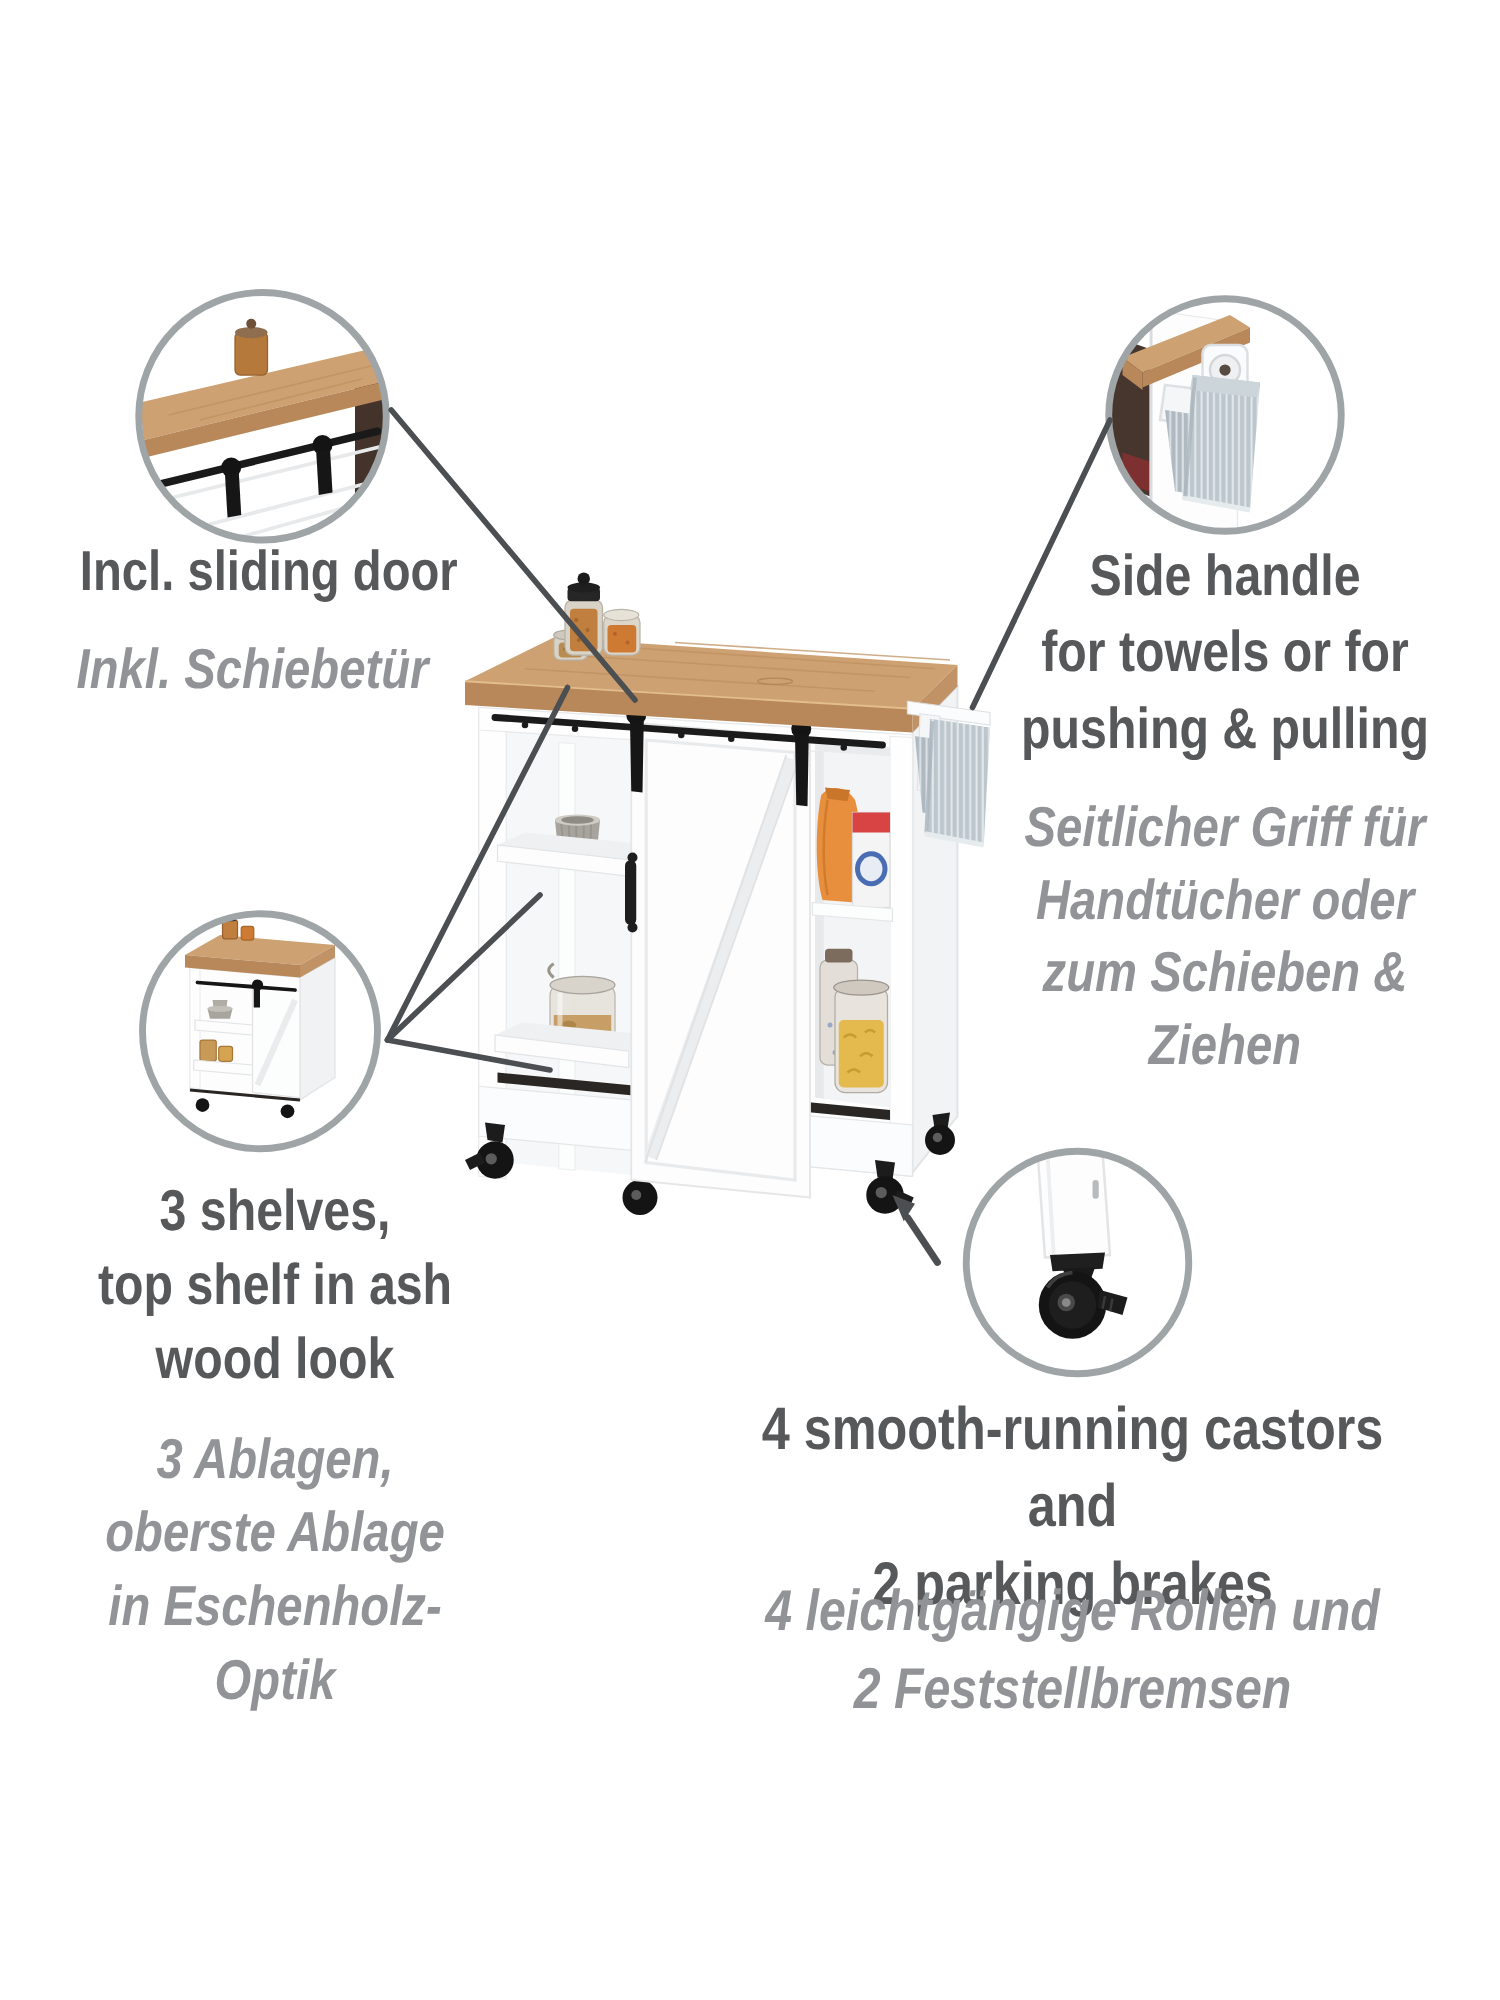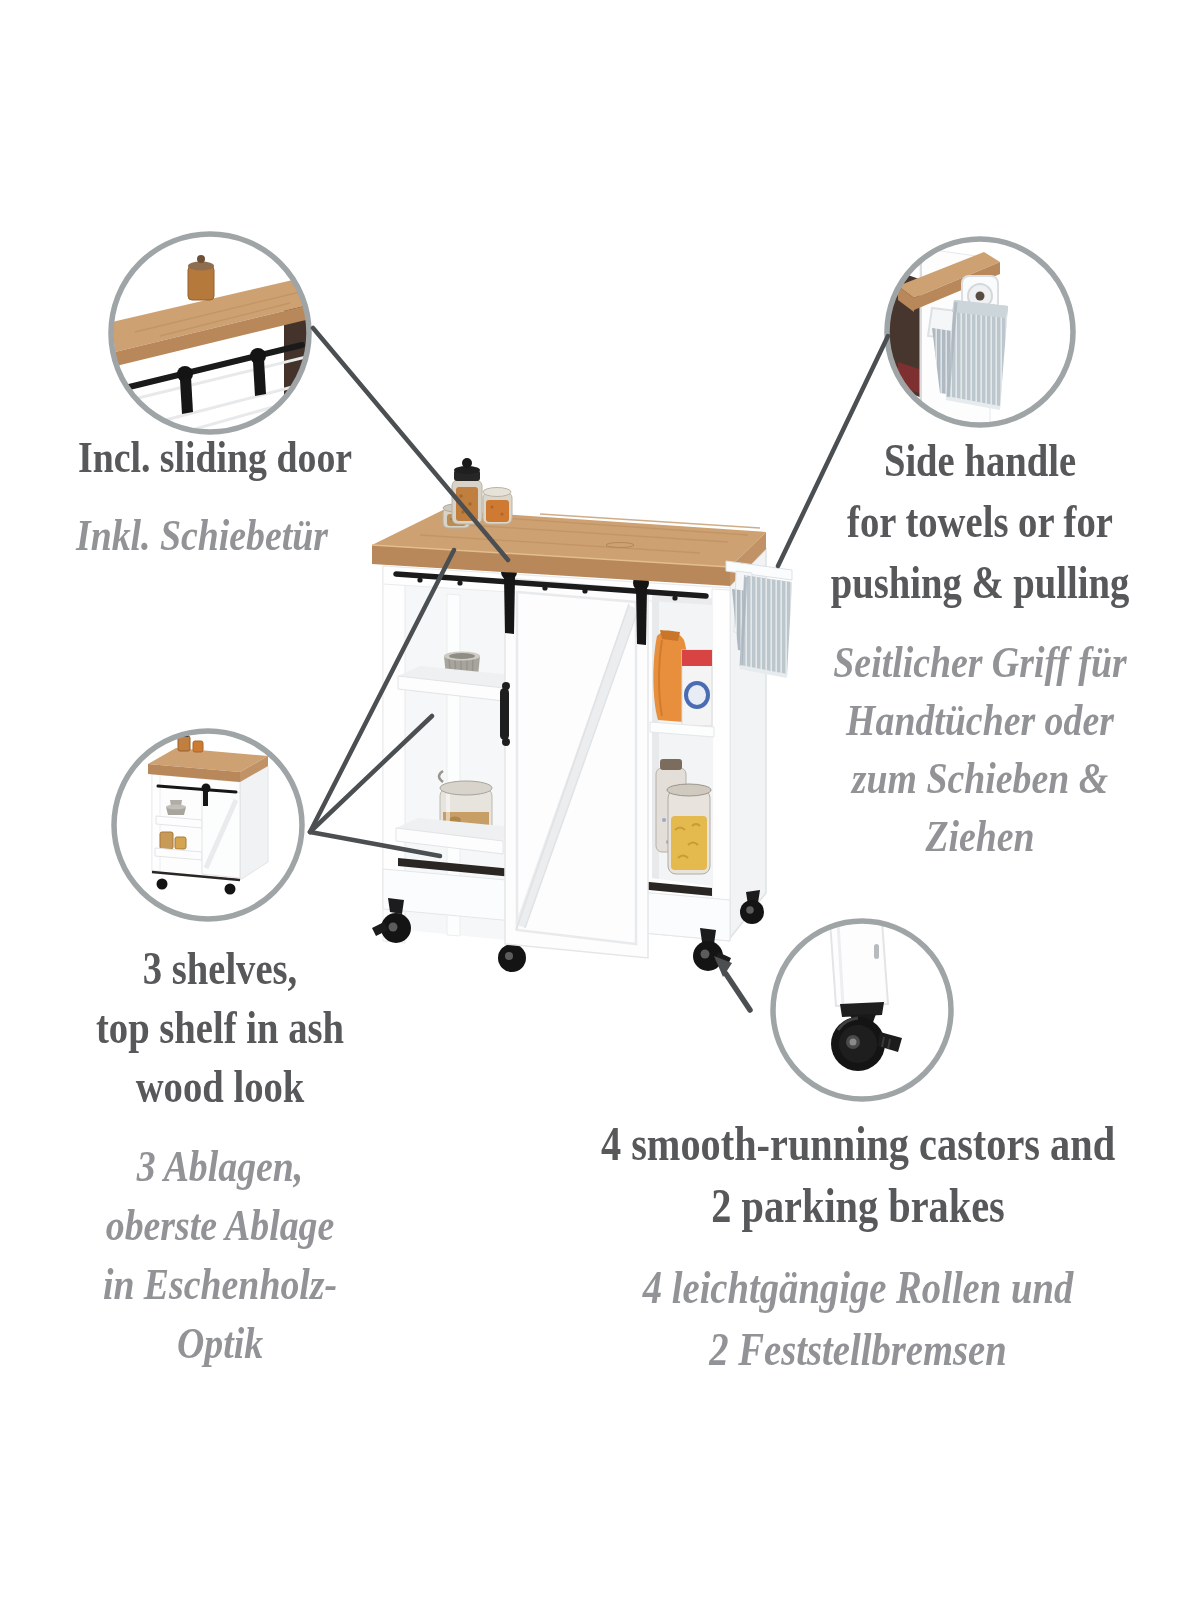--- a/index.html
+++ b/index.html
@@ -1,17 +1,17 @@
 <!DOCTYPE html>
 <html><head>
 <meta charset="utf-8">
 <style>
   html,body{margin:0;padding:0;background:#ffffff;}
   .page{position:relative;width:1200px;height:1600px;background:#ffffff;overflow:hidden;
-        font-family:Liberation Serif, serif;}
+        font-family:Liberation Sans, sans-serif;}
   .art{position:absolute;left:0;top:0;width:1200px;height:1600px;}
   .ct{position:absolute;text-align:center;transform:scaleX(0.84);transform-origin:50% 0;}
   .ct span{display:block;}
   .h{font-weight:700;color:#57585a;}
   .s{font-style:italic;font-weight:700;color:#919396;}
   #t-sliding{left:5px;top:431px;width:420px;font-size:45px;line-height:52px;}
   #s-sliding{left:-8px;top:509px;width:420px;font-size:45px;line-height:52px;}
   #t-handle{left:765px;top:430px;width:430px;font-size:46px;line-height:61px;}
   #s-handle{left:765px;top:633px;width:430px;font-size:45px;line-height:58px;}
   #t-shelves{left:10px;top:939px;width:420px;font-size:46px;line-height:59px;}

